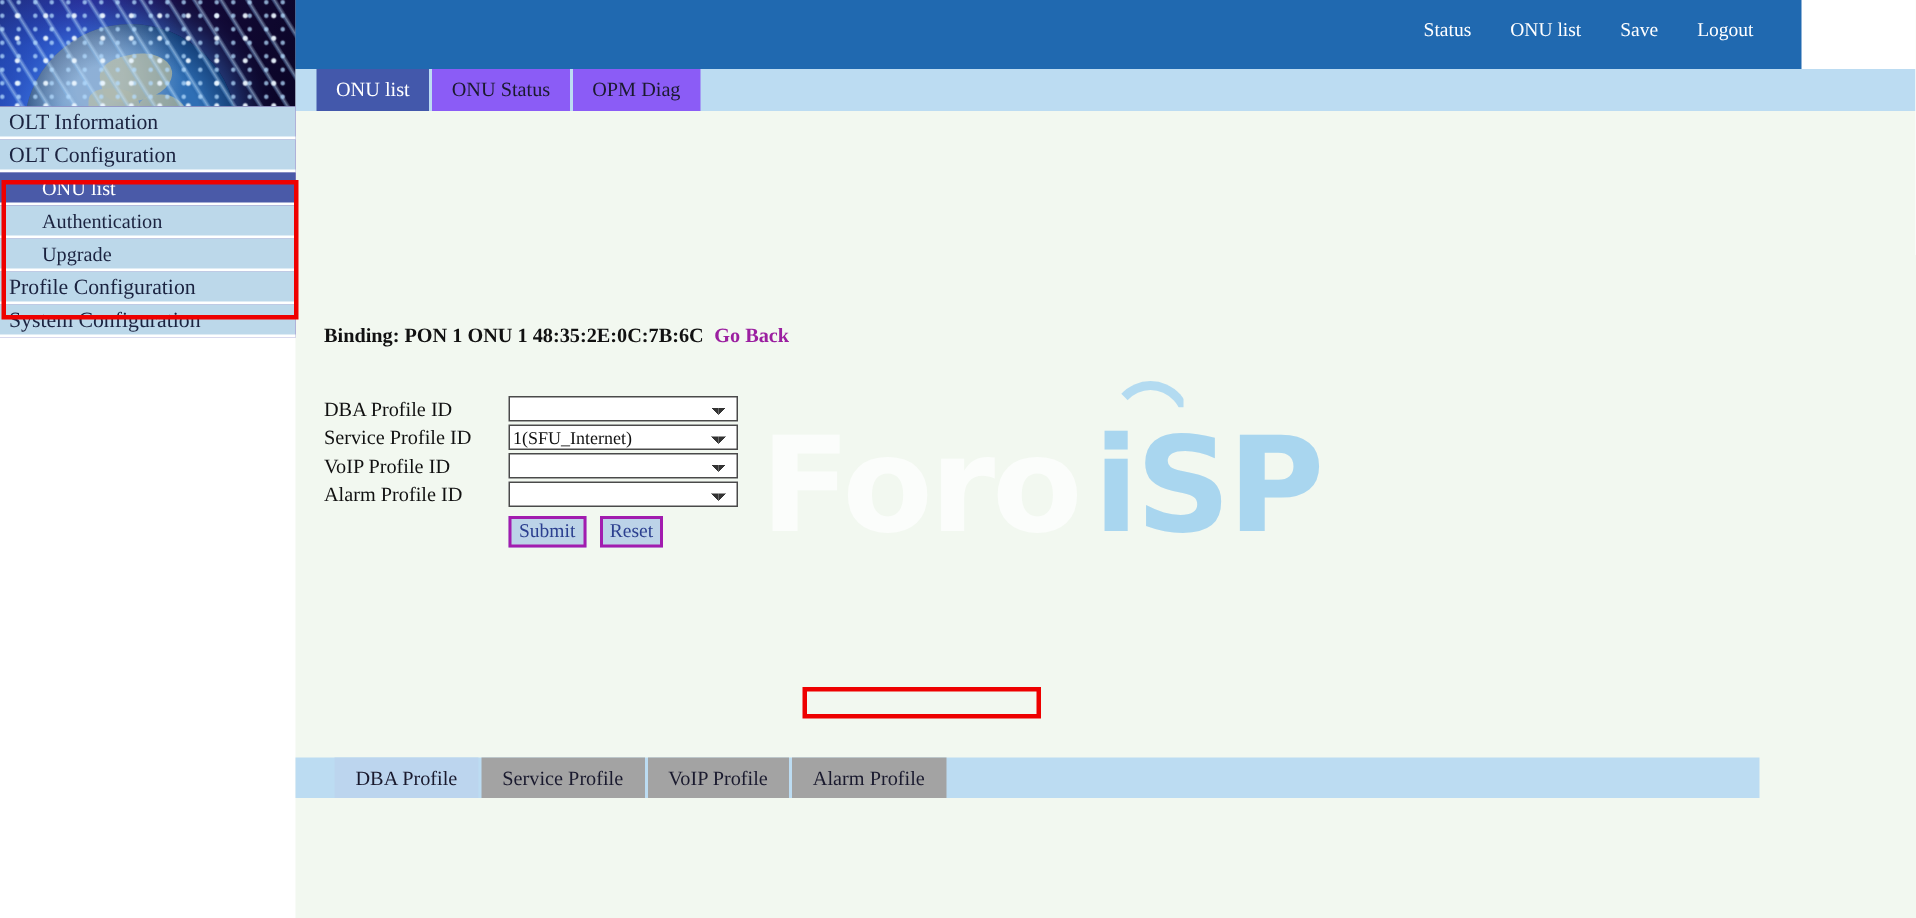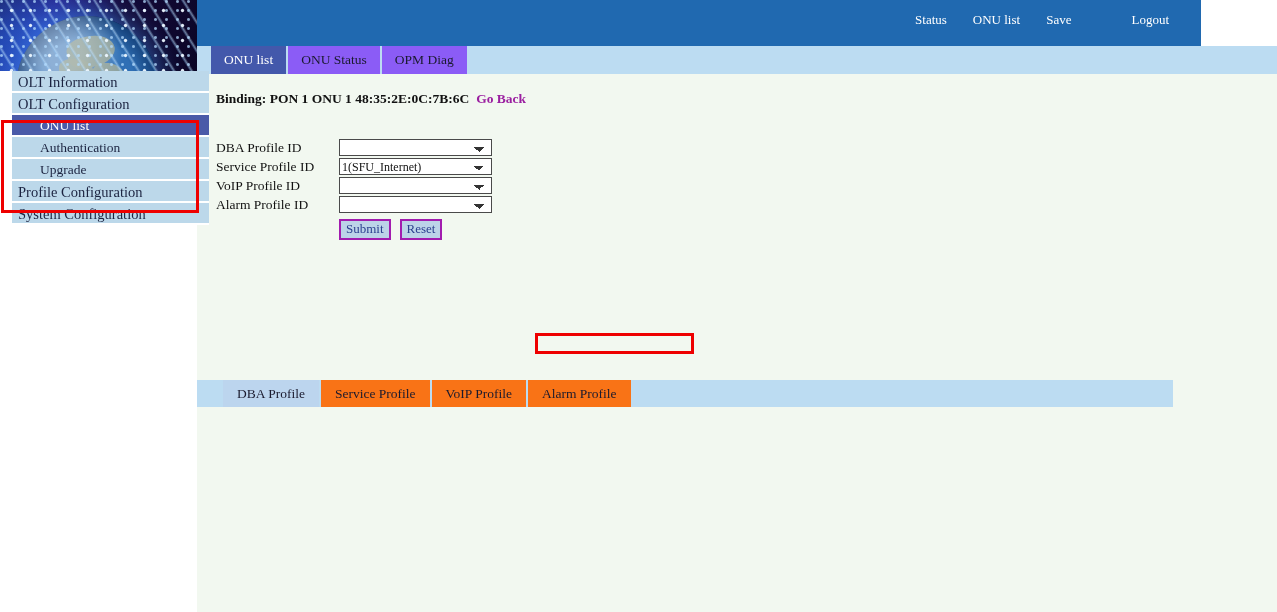--- a/index.html
+++ b/index.html
@@ -69,21 +69,21 @@
     background: #2069b0;
   }
   .topbar .links {
     position: absolute; right: 20px; top: 12px;
     display: flex; align-items: center; gap: 0;
   }
   .topbar .links a {
     color: #ffffff; text-decoration: none; font-size: 13px;
     padding: 0 26px 0 0; white-space: nowrap;
   }
-  .topbar .links a:last-child { padding-right: 12px; margin-left: 34px; }
+  .topbar .links a:last-child { padding-right: 12px; }
 
   
   .tabstrip1 {
     position: absolute; left: 197px; top: 46px; width: 1080px; height: 28px;
     background: #bcdcf2;
   }
   .tabs1 { position: absolute; left: 14px; top: 0; display: flex; height: 28px; }
   .tabs1 .tab {
     height: 28px; line-height: 28px; padding: 0 13px; font-size: 13.5px;
     color: #1a1a2e; background: #8b5cf6; margin-right: 2px; cursor: default;
@@ -130,21 +130,21 @@
   }
 
   
   .tabstrip2 {
     position: absolute; left: 0; top: 167px; width: 976px; height: 27px;
     background: #bcdcf2;
   }
   .tabs2 { position: absolute; left: 26px; top: 0; display: flex; height: 27px; }
   .tabs2 .tab {
     height: 27px; line-height: 27px; padding: 0 14px; font-size: 13.5px;
-    color: #1a1a2e; background: #f97316; margin-right: 2px; cursor: default;
+    color: #1a1a2e; background: #a3a3a3; margin-right: 2px; cursor: default;
   }
   .tabs2 .tab.active { background: #bcd5ee; }
 
   
   .lower { position: absolute; left: 0; top: 194px; width: 1080px; }
 
   
   .watermark {
     position: absolute; left: 310px; top: 180px; width: 420px; height: 125px;
     pointer-events: none; user-select: none; z-index: 1;
@@ -162,21 +162,21 @@
   .watermark .wm-arc {
     position: absolute; left: 232px; top: 0px; width: 56px; height: 30px;
     border: 6px solid #b3dbf1; border-bottom-color: transparent;
     border-left-color: transparent; border-right-color: transparent;
     border-radius: 50% 50% 0 0 / 100% 100% 0 0;
   }
   .lower > *, .content > * { position: relative; z-index: 2; }
   .content .watermark { z-index: 1; }
 
   
-  .sidebar { position: absolute; left: 12px; top: 71px; width: 197px; background: #4c1d95; }
+  .sidebar { position: absolute; left: 0; top: 71px; width: 197px; background: #4c1d95; }
   .side-item {
     height: 22px; line-height: 22px; background: #bcd8ea; color: #1b2340;
     font-size: 14.5px; padding-left: 6px; border-bottom: 2px solid #ffffff;
     white-space: nowrap; cursor: default;
   }
   .side-item.sub { padding-left: 28px; font-size: 13.5px; }
   .side-item.active { background: #4a5aa8; color: #ffffff; }
 
   .redbox-side {
     position: absolute; left: 1px; top: 120px; width: 198px; height: 93px;
@@ -214,20 +214,25 @@
   <div class="tabstrip1">
     <div class="tabs1">
       <div class="tab active">ONU list</div>
       <div class="tab">ONU Status</div>
       <div class="tab">OPM Diag</div>
     </div>
   </div>
 
   <div class="content">
 
+    <div class="watermark">
+      <div class="wm-arc"></div>
+      <div class="wm-foro">Foro</div>
+      <div class="wm-isp">iSP</div>
+    </div>
 
     <div class="binding">
       <span>Binding: PON 1 ONU 1 48:35:2E:0C:7B:6C</span><a class="goback" href="#">Go Back</a>
     </div>
 
     <div class="form">
       <div class="frow">
         <span class="lbl">DBA Profile ID</span>
         <select>
           <option></option>

